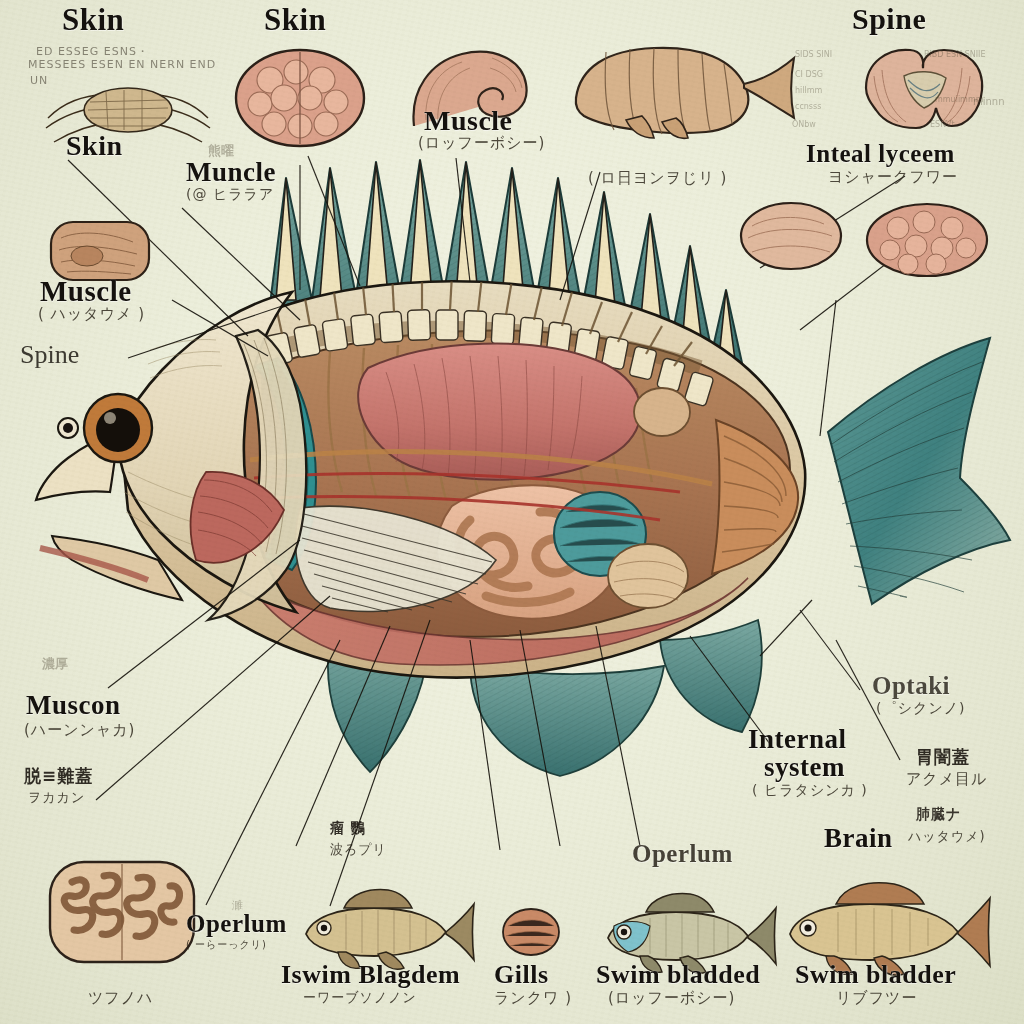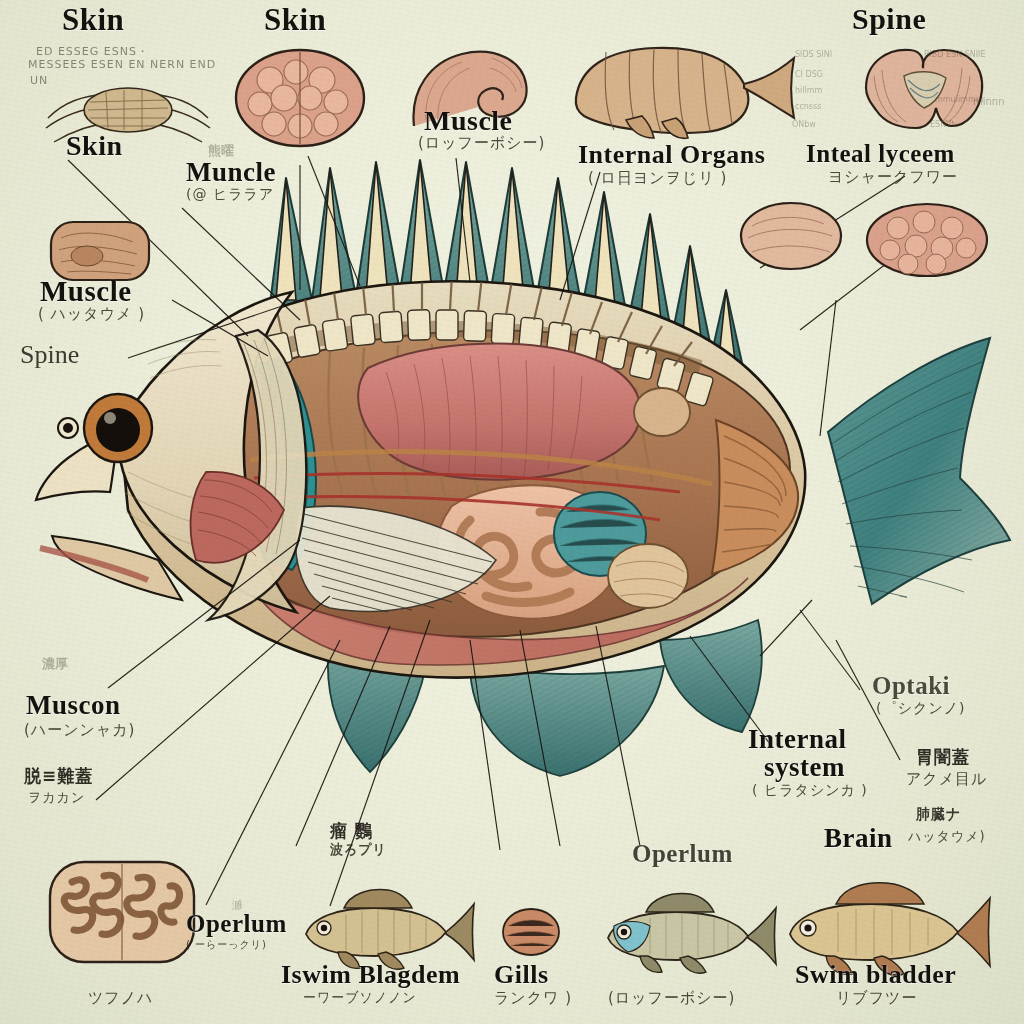--- a/index.html
+++ b/index.html
@@ -578,21 +578,20 @@
   <div class="lbl faint" style="left:28px;top:58px;font-size:11px;">MESSEES ESEN EN NERN END</div>
   <div class="lbl faint" style="left:30px;top:74px;font-size:11px;">UN</div>
 
   <div class="lbl en" style="left:62px;top:2px;font-size:31px;">Skin</div>
   <div class="lbl en" style="left:66px;top:130px;font-size:28px;">Skin</div>
   <div class="lbl en" style="left:264px;top:2px;font-size:31px;">Skin</div>
 
   <div class="lbl en" style="left:424px;top:105px;font-size:28px;">Muscle</div>
   <div class="lbl jp" style="left:418px;top:134px;font-size:15px;">(ロッフーボシー)</div>
 
-  <div class="lbl en" style="left:578px;top:140px;font-size:26px;">Internal Organs</div>
   <div class="lbl jp" style="left:588px;top:169px;font-size:15px;">( ロ日ヨンヲじリ )</div>
 
   <div class="lbl en" style="left:852px;top:2px;font-size:30px;">Spine</div>
   <div class="lbl en" style="left:806px;top:140px;font-size:25px;">Inteal lyceem</div>
   <div class="lbl jp" style="left:828px;top:168px;font-size:15px;">ヨシャークフワー</div>
 
   <div class="lbl ghost" style="left:795px;top:50px;font-size:8px;">SIDS SINI</div>
   <div class="lbl ghost" style="left:795px;top:70px;font-size:8px;">CI DSG</div>
   <div class="lbl ghost" style="left:795px;top:86px;font-size:8px;">hillmm</div>
   <div class="lbl ghost" style="left:795px;top:102px;font-size:8px;">ccnsss</div>
@@ -617,31 +616,32 @@
 
   <div class="lbl jp" style="left:24px;top:765px;font-size:17px;font-weight:700;color:#1d1812;opacity:.9;">脱≡難蓋</div>
   <div class="lbl jp" style="left:28px;top:789px;font-size:13px;">ヲカカン</div>
 
   <div class="lbl ghost" style="left:232px;top:898px;font-size:11px;">濉</div>
   <div class="lbl en" style="left:186px;top:910px;font-size:25px;">Operlum</div>
   <div class="lbl jp" style="left:186px;top:938px;font-size:10px;">( ーらーっクリ)</div>
 
   <div class="lbl jp" style="left:88px;top:989px;font-size:15px;">ツフノハ</div>
 
-  <div class="lbl jp" style="left:330px;top:820px;font-size:17px;font-weight:700;color:#1d1812;opacity:.9;">瘤 鸚 ゞ</div>
-  <div class="lbl jp" style="left:330px;top:841px;font-size:13px;font-weight:bold;">波ろプリ</div>
+  <div class="lbl jp" style="left:330px;top:820px;font-size:14px;font-weight:700;color:#1d1812;opacity:.9;">瘤 鸚 ゞ</div>
+  <div class="lbl jp" style="left:330px;top:841px;font-size:13px;">波ろプリ</div>
 
   <div class="lbl en" style="left:281px;top:960px;font-size:26px;">Iswim Blagdem</div>
   <div class="lbl jp" style="left:303px;top:989px;font-size:13px;">ーワーブソノノン</div>
 
   <div class="lbl en" style="left:494px;top:960px;font-size:26px;">Gills</div>
   <div class="lbl jp" style="left:494px;top:989px;font-size:15px;">ランクワ )</div>
 
   <div class="lbl en" style="left:632px;top:840px;font-size:25px;color:#2a251c;opacity:.85;">Operlum</div>
 
+  <div class="lbl en" style="left:596px;top:960px;font-size:26px;">Swim bladded</div>
   <div class="lbl jp" style="left:608px;top:989px;font-size:15px;">(ロッフーボシー)</div>
 
   <div class="lbl en" style="left:795px;top:960px;font-size:26px;">Swim bladder</div>
   <div class="lbl jp" style="left:836px;top:989px;font-size:15px;">リブフツー</div>
 
   <div class="lbl en" style="left:748px;top:724px;font-size:27px;">Internal</div>
   <div class="lbl en" style="left:764px;top:752px;font-size:27px;">system</div>
   <div class="lbl jp" style="left:752px;top:782px;font-size:14px;">( ヒラタシンカ )</div>
 
   <div class="lbl en" style="left:824px;top:823px;font-size:27px;">Brain</div>

